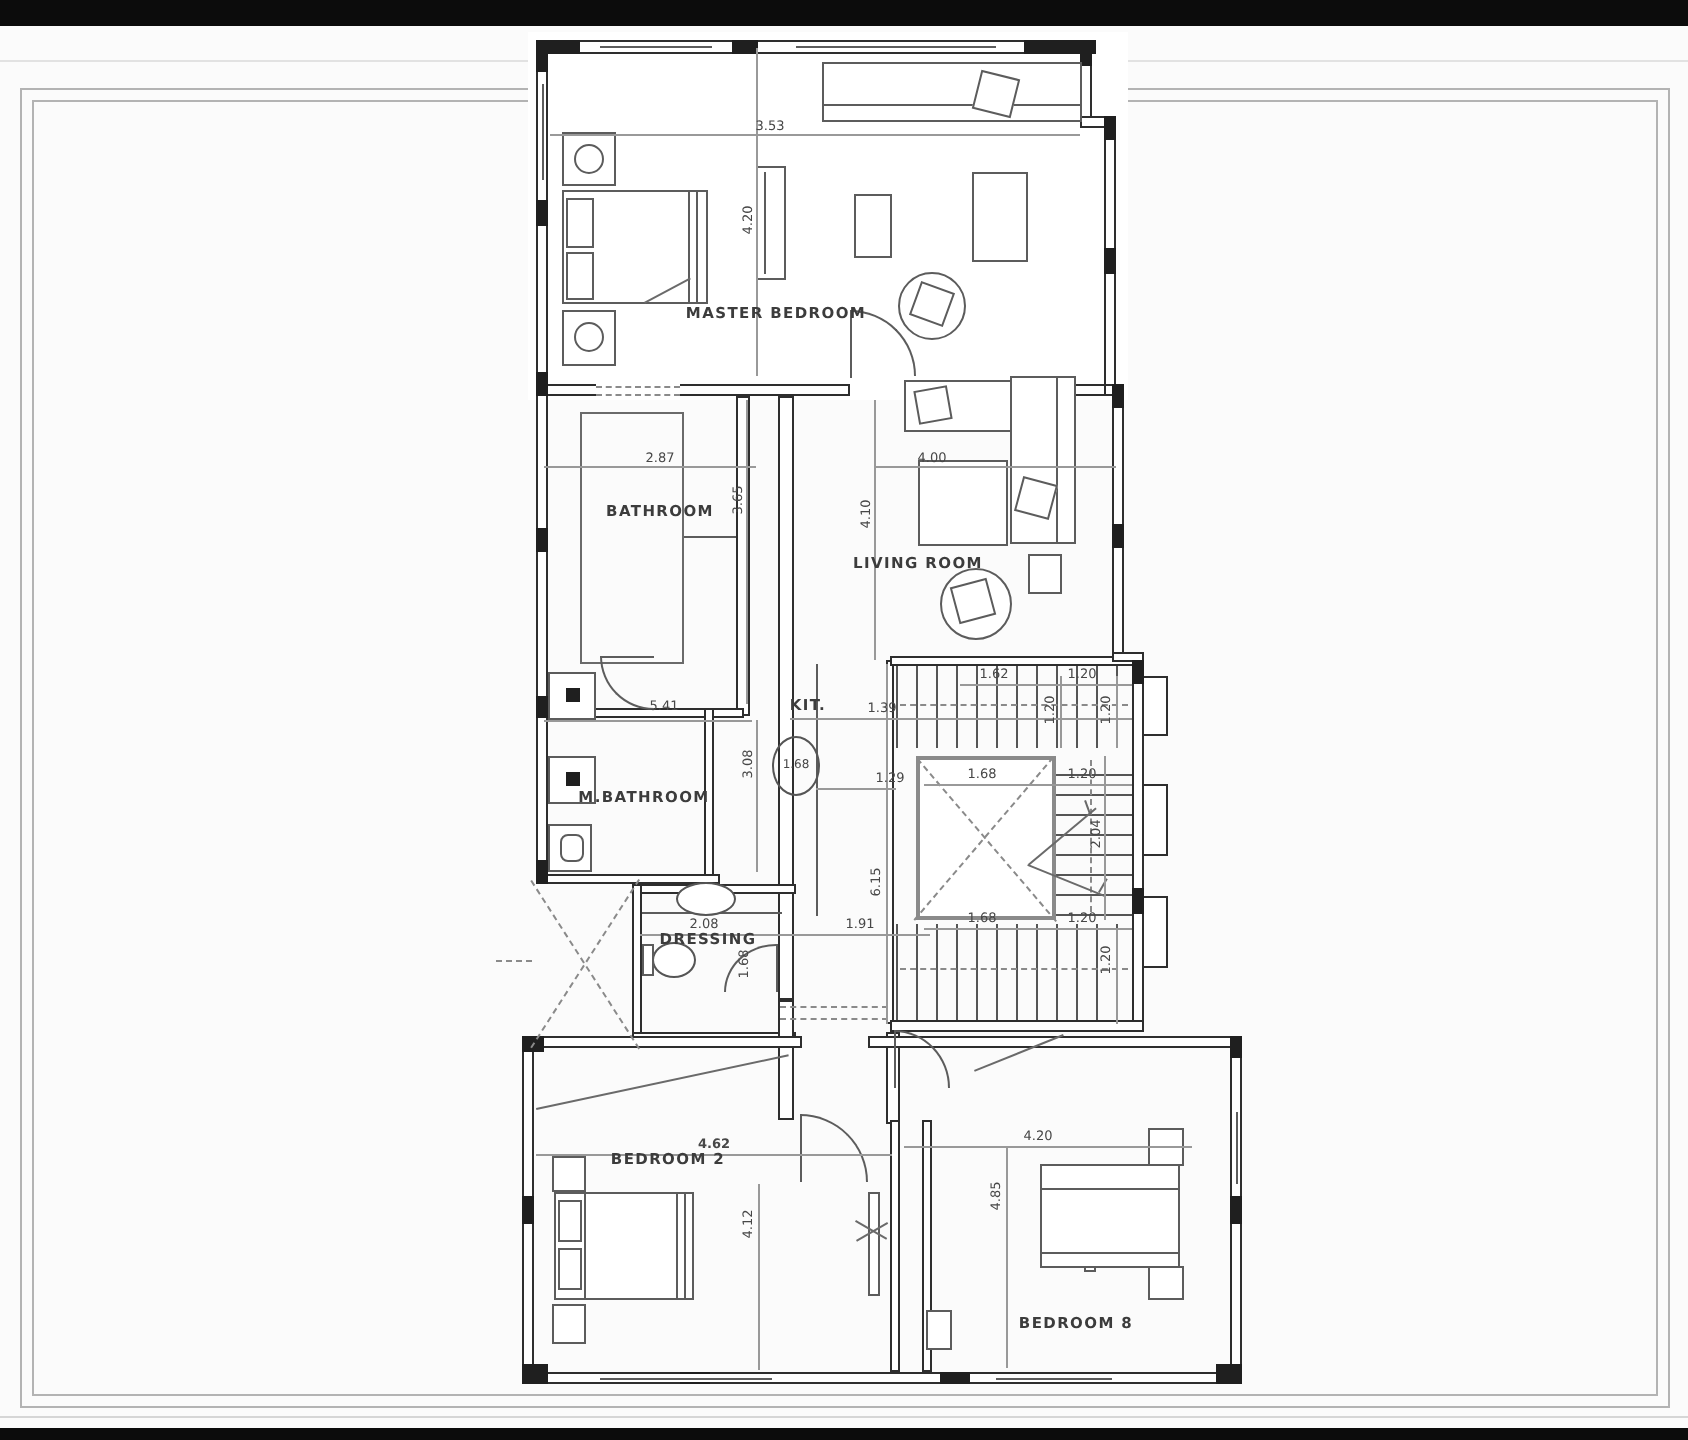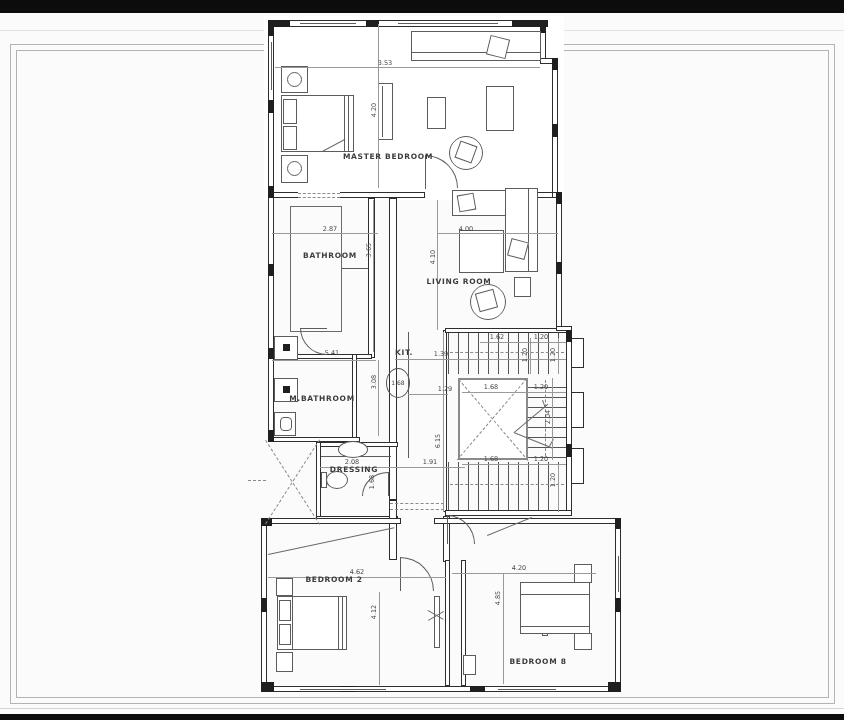--- a/index.html
+++ b/index.html
@@ -309,18 +309,18 @@
   <div class="dt" style="left:497px;top:333px;">1.62</div>
   <div class="dt" style="left:541px;top:333px;">1.20</div>
   <div class="dtv" style="left:525px;top:355px;">1.20</div>
   <div class="dtv" style="left:553px;top:355px;">1.20</div>
   <div class="dt" style="left:491px;top:383px;">1.68</div>
   <div class="dt" style="left:541px;top:383px;">1.20</div>
   <div class="dtv" style="left:548px;top:417px;">2.04</div>
   <div class="dt" style="left:491px;top:455px;">1.68</div>
   <div class="dt" style="left:541px;top:455px;">1.20</div>
   <div class="dtv" style="left:553px;top:480px;">1.20</div>
-  <div class="dt" style="left:357px;top:568px;">4.62</div>
+  <div class="dt" style="left:357px;top:568px;font-weight:bold;">4.62</div>
   <div class="dtv" style="left:374px;top:612px;">4.12</div>
   <div class="dt" style="left:519px;top:564px;">4.20</div>
   <div class="dtv" style="left:498px;top:598px;">4.85</div>
 
 </div>
 
 </body></html>

